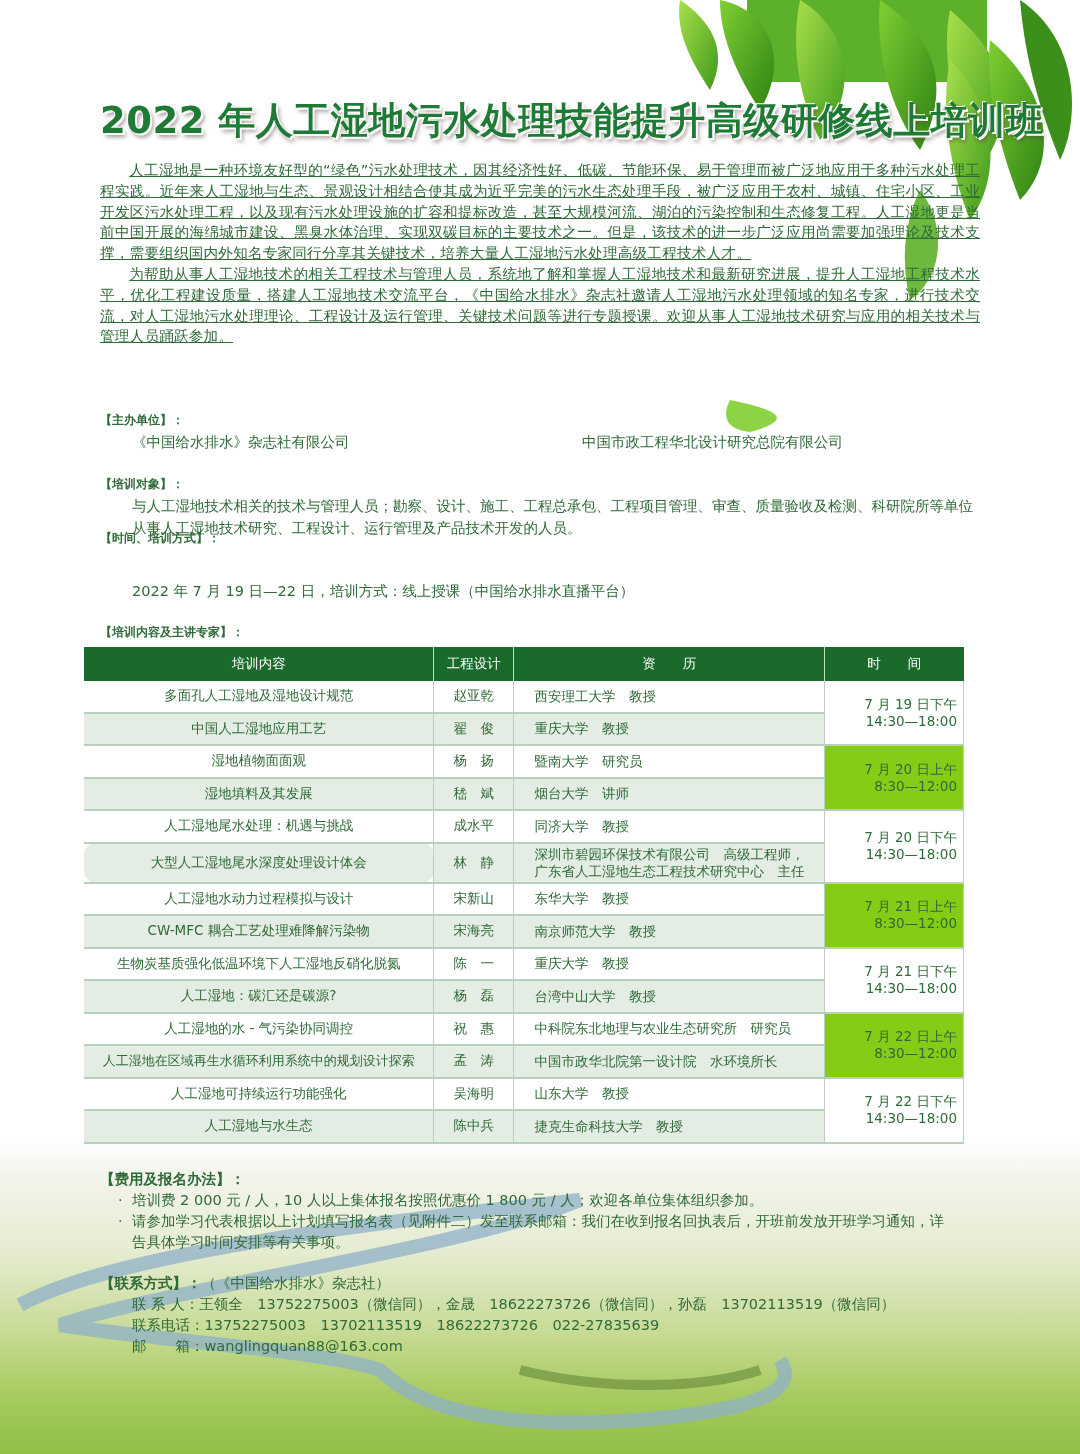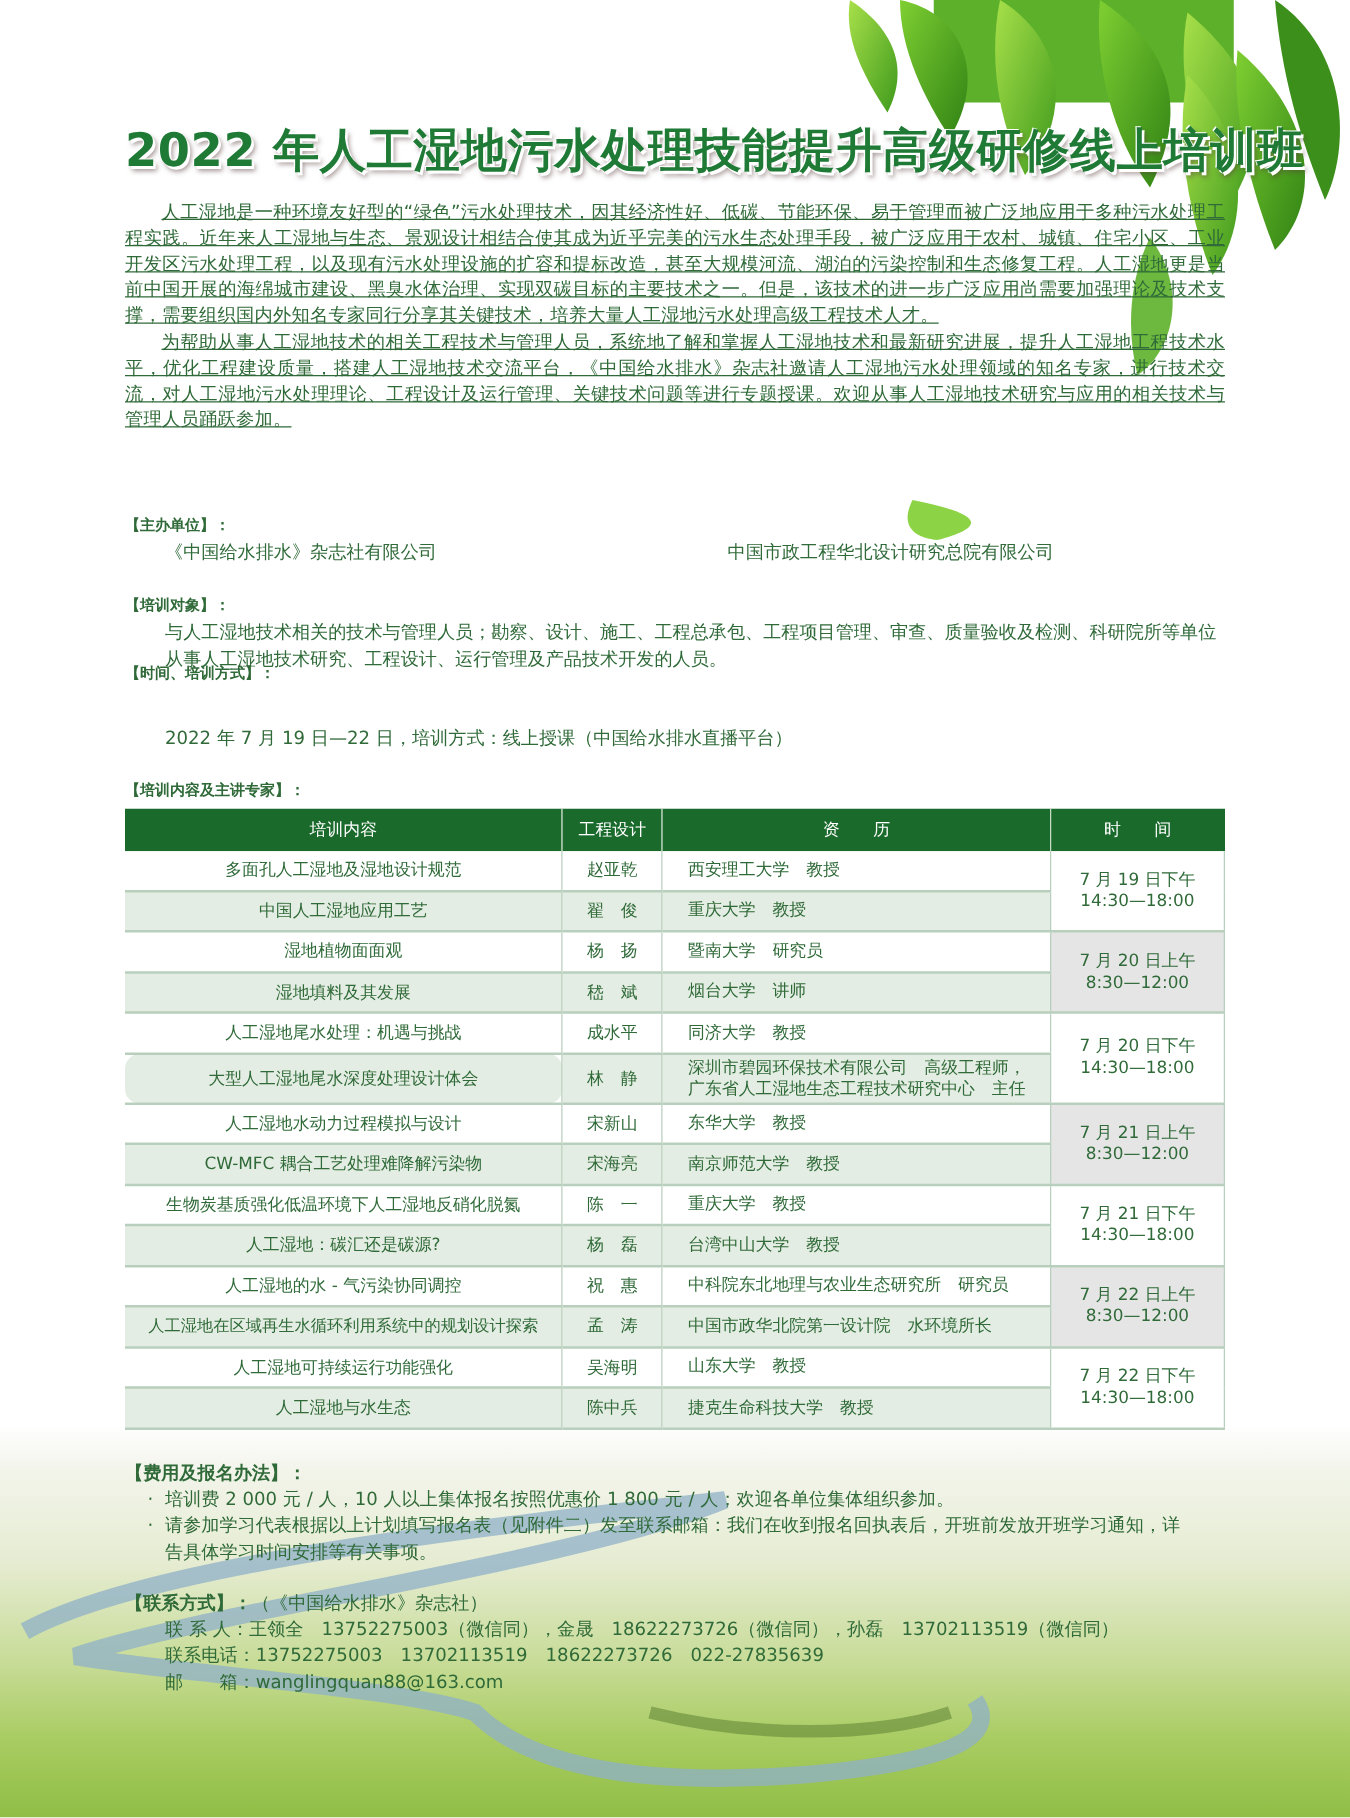--- a/index.html
+++ b/index.html
@@ -10,30 +10,30 @@
     background:
       radial-gradient(ellipse 340px 60px at 560px 1350px, rgba(110,150,190,0.55) 0%, rgba(110,150,190,0) 70%),
       linear-gradient(180deg,#ffffff 0%,#f2f4ea 12%,#e6ecd2 35%,#c8dc98 60%,#a9cc62 80%,#8fbe45 100%);}
   .river{position:absolute;left:0;top:1140px;width:1080px;height:314px;pointer-events:none;}
   .title{position:absolute;left:100px;top:96px;width:900px;font-family:"DejaVu Sans",sans-serif;font-weight:bold;font-size:37px;letter-spacing:0.5px;color:#1f7a35;
     text-shadow:2px 2px 0 #ffffff,-1px -1px 0 #ffffff,3px 4px 4px rgba(90,60,60,0.55);white-space:nowrap;}
   .intro{position:absolute;left:100px;top:160px;width:880px;font-size:14.6px;line-height:20.8px;color:#2f6a38;text-align:justify;letter-spacing:0.2px;}
   .intro p{margin:0;text-indent:2em;text-decoration:underline;}
   .sec-h{position:absolute;left:100px;font-size:12px;font-weight:bold;color:#2f6a38;}
   .sec-t{position:absolute;left:132px;font-size:14.5px;line-height:22px;color:#2f6a38;}
-  table.sched{position:absolute;left:100px;top:647px;width:880px;border-collapse:collapse;font-size:13.5px;color:#2f6a38;}
+  table.sched{position:absolute;left:84px;top:647px;width:880px;border-collapse:collapse;font-size:13.5px;color:#2f6a38;}
   table.sched th{background:#1a6a2c;color:#ffffff;font-weight:normal;height:32px;border-right:1px solid #c7dcc7;font-size:13.5px;}
   table.sched td{border-bottom:2px solid #b9cfbd;border-right:1px solid #b9cfbd;height:30.5px;padding:0 6px;}
   table.sched tr.alt td.c{background:#e4ede3;}
   table.sched tr.w td.c{background:#ffffff;}
   td.topic{text-align:center;width:338px;}
   td.spk{text-align:center;width:68px;}
   td.cred{text-align:left;padding-left:20px !important;width:289px;line-height:17px;}
-  td.time{text-align:center;width:128px;line-height:17px;}
-  td.time.g{background:#e5e5e5;}
+  td.time{text-align:right;width:128px;line-height:17px;}
+  td.time.g{background:#84cc16;}
   td.time.w2{background:#ffffff;}
   .fee{position:absolute;left:100px;top:1168px;width:880px;font-size:14.5px;color:#2f6a38;}
   .fee .li{position:relative;padding-left:32px;line-height:21px;}
   .fee .li .dot{position:absolute;left:18px;top:0;}
   .contact{position:absolute;left:100px;top:1272px;width:900px;font-size:14.5px;color:#2f6a38;}
   .contact .row{padding-left:32px;line-height:21px;white-space:nowrap;}
 </style>
 </head>
 <body>
 

